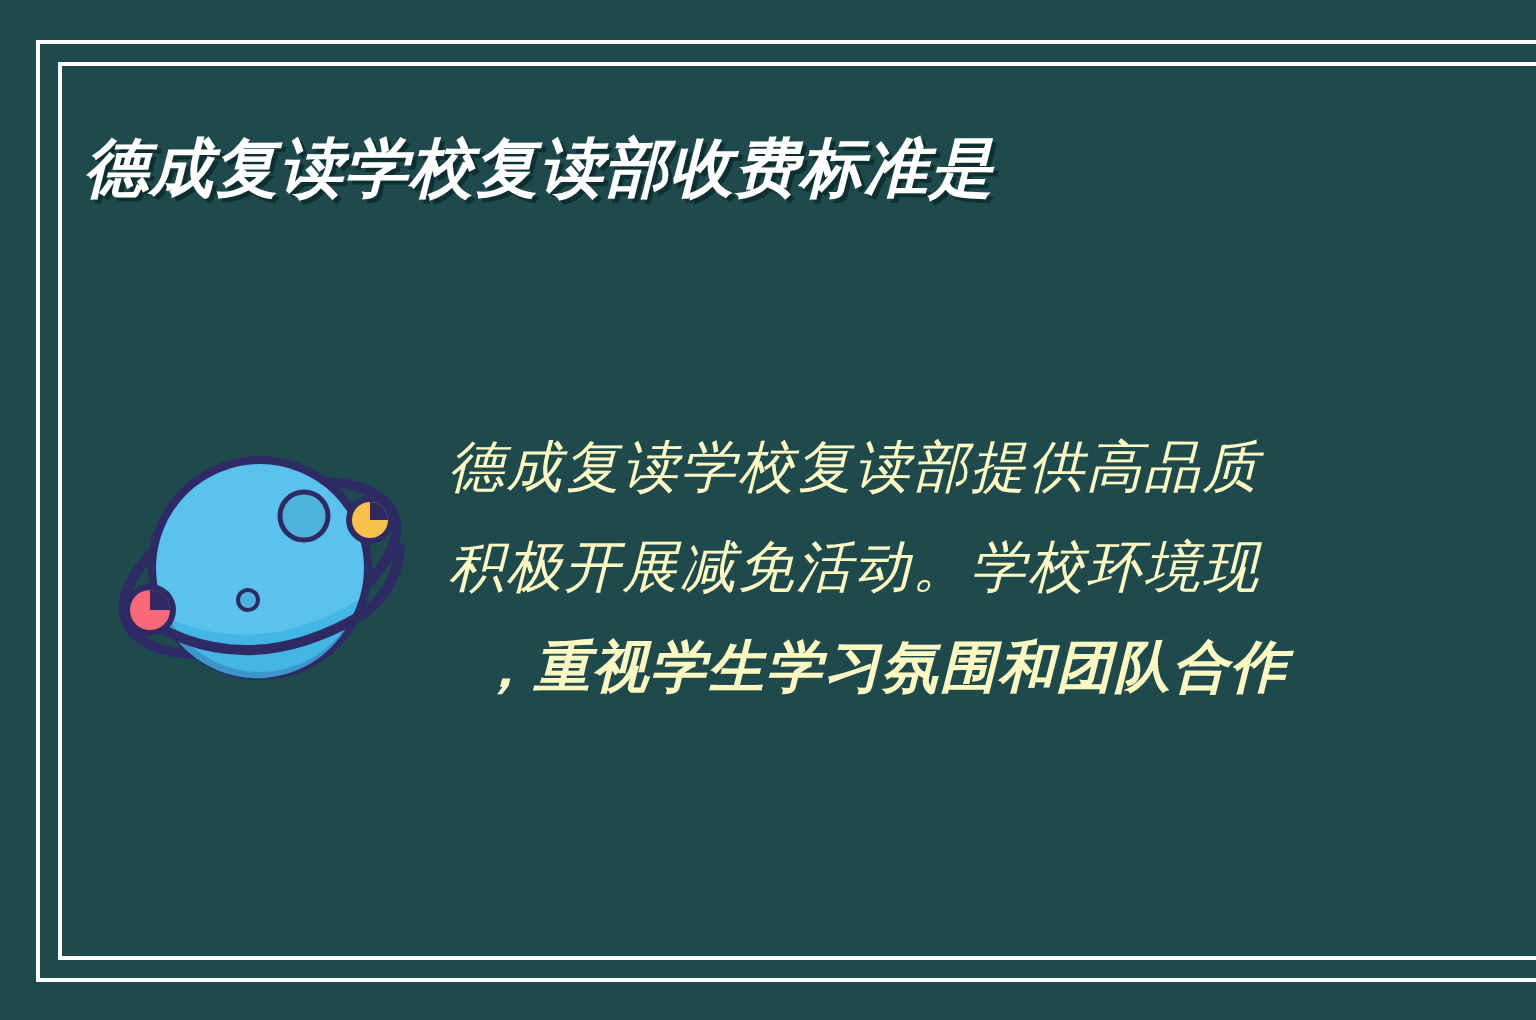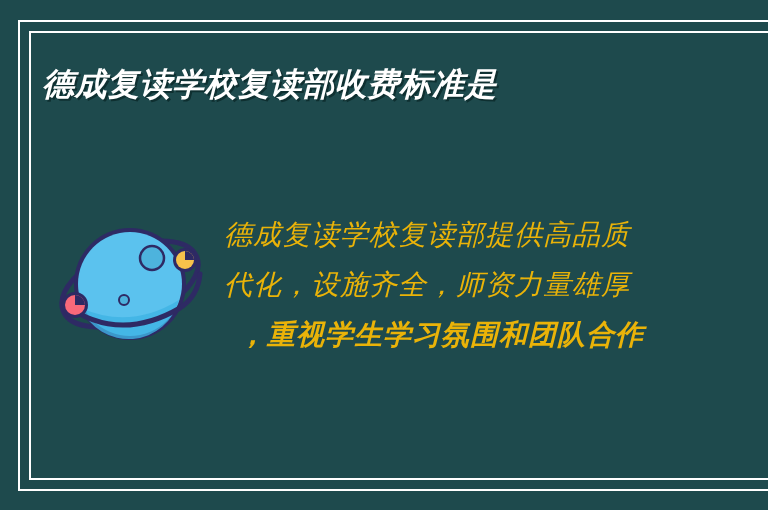--- a/index.html
+++ b/index.html
@@ -72,21 +72,21 @@
     position: absolute;
     left: 224px;
     top: 210px;
     width: 432px;
   }
   .body-line {
     font-family: "Liberation Serif", "DejaVu Serif", serif;
     font-style: italic;
     font-size: 28px;
     line-height: 50px;
-    color: #eab308;
+    color: #fef9c3;
     letter-spacing: 1px;
     white-space: nowrap;
   }
   .body-line.indented {
     padding-left: 14px;
     font-weight: bold;
   }
 </style>
 </head>
 <body>
@@ -134,17 +134,17 @@
       <g>
         <circle cx="137" cy="48" r="12" fill="#2e2a64"></circle>
         <circle cx="137" cy="48" r="9" fill="#f7c24b"></circle>
         <path d="M 137 48 L 137 39 A 9 9 0 0 1 146 48 Z" fill="#2e2a64"></path>
       </g>
     </svg>
   </div>
 
   <div class="body-block">
     <div class="body-line">德成复读学校复读部提供高品质</div>
-    <div class="body-line">代化，设施齐全，师资力量雄厚</div>
+    <div class="body-line">积极开展减免活动。学校环境现</div>
     <div class="body-line indented">，重视学生学习氛围和团队合作</div>
   </div>
 
 </div>
 
 </body></html>

